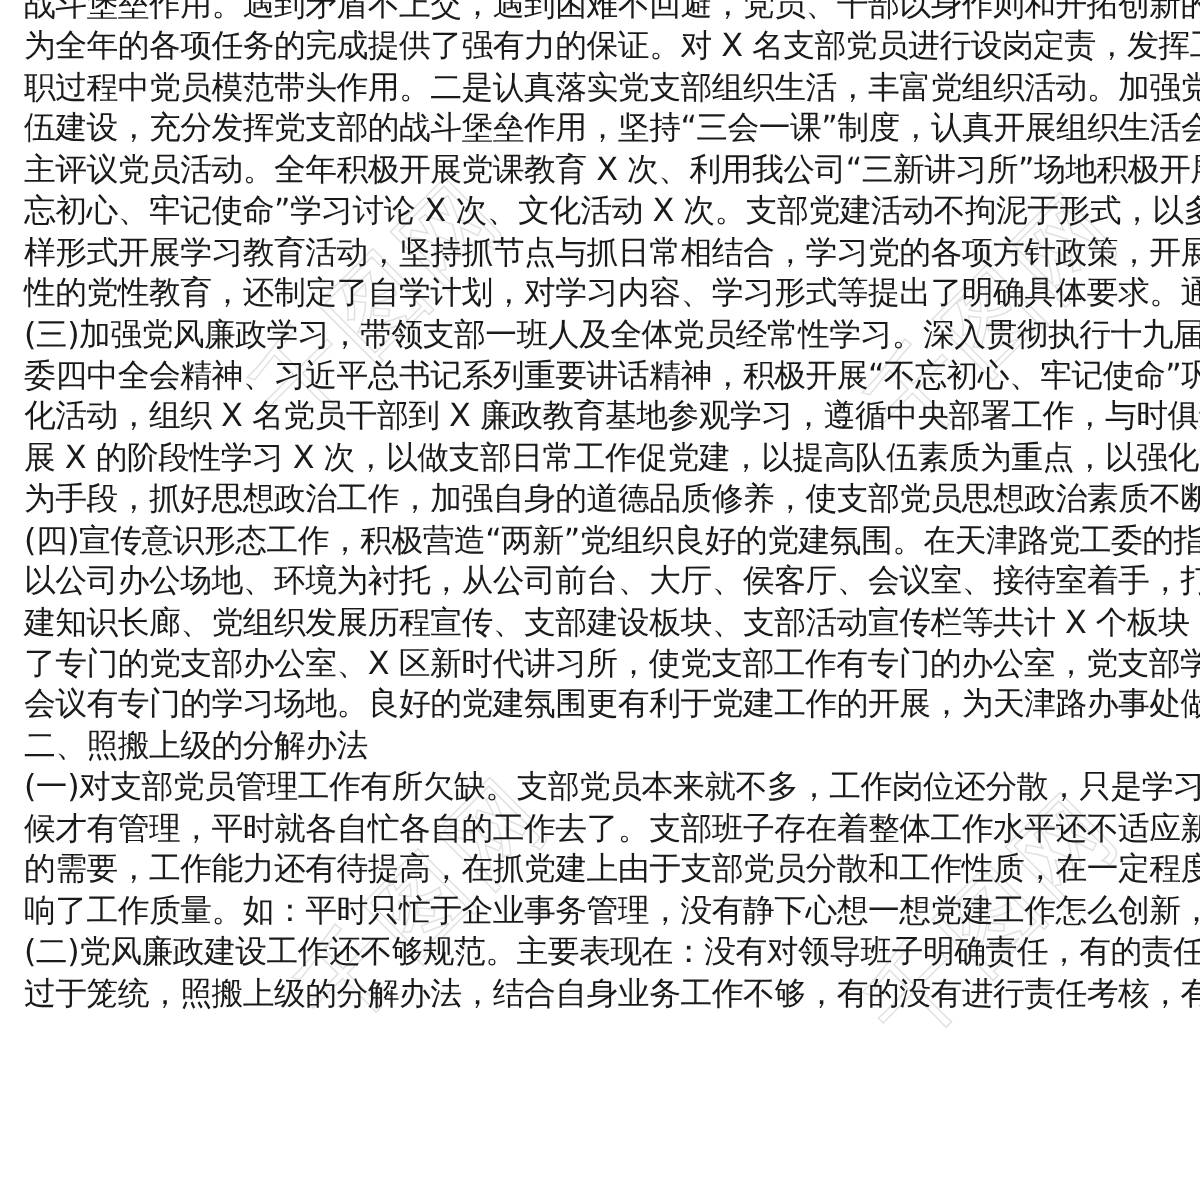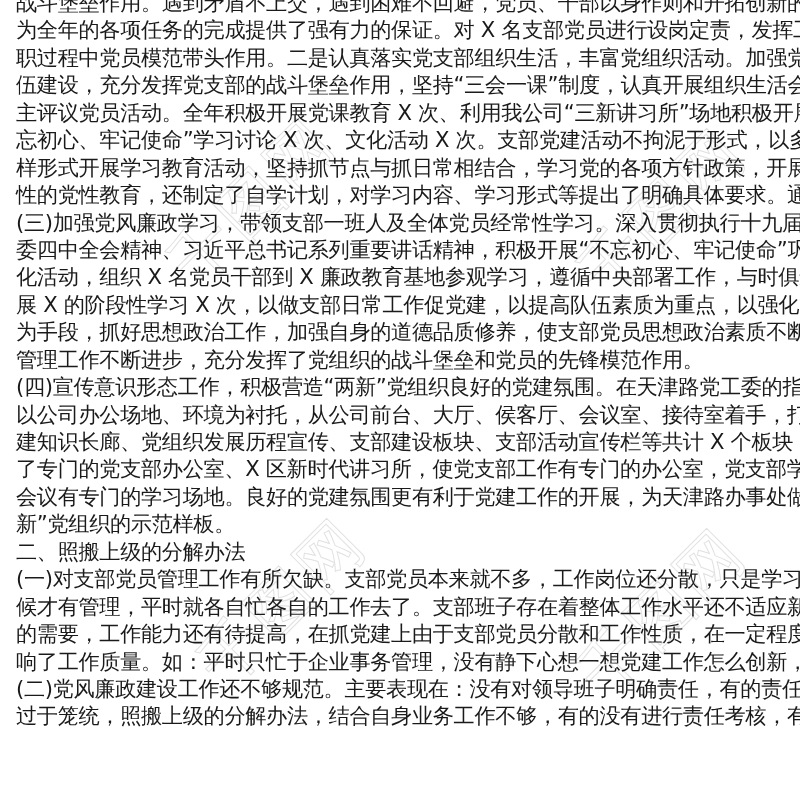--- a/index.html
+++ b/index.html
@@ -66,27 +66,25 @@
     <span class="line">伍建设，充分发挥党支部的战斗堡垒作用，坚持“三会一课”制度，认真开展组织生活会、民</span>
     <span class="line">主评议党员活动。全年积极开展党课教育 X 次、利用我公司“三新讲习所”场地积极开展“不</span>
     <span class="line">忘初心、牢记使命”学习讨论 X 次、文化活动 X 次。支部党建活动不拘泥于形式，以多种多</span>
     <span class="line">样形式开展学习教育活动，坚持抓节点与抓日常相结合，学习党的各项方针政策，开展经常</span>
     <span class="line">性的党性教育，还制定了自学计划，对学习内容、学习形式等提出了明确具体要求。通过多</span>
     <span class="line">(三)加强党风廉政学习，带领支部一班人及全体党员经常性学习。深入贯彻执行十九届中纪</span>
     <span class="line">委四中全会精神、习近平总书记系列重要讲话精神，积极开展“不忘初心、牢记使命”巩固深</span>
     <span class="line">化活动，组织 X 名党员干部到 X 廉政教育基地参观学习，遵循中央部署工作，与时俱进开</span>
     <span class="line">展 X 的阶段性学习 X 次，以做支部日常工作促党建，以提高队伍素质为重点，以强化管理</span>
     <span class="line">为手段，抓好思想政治工作，加强自身的道德品质修养，使支部党员思想政治素质不断提高，</span>
-    <span class="line">管理工作不断进步，充分发挥了党组织的战斗堡垒和党员的先锋模范作用。</span>
     <span class="line">(四)宣传意识形态工作，积极营造“两新”党组织良好的党建氛围。在天津路党工委的指导下，</span>
     <span class="line">以公司办公场地、环境为衬托，从公司前台、大厅、侯客厅、会议室、接待室着手，打造党</span>
     <span class="line">建知识长廊、党组织发展历程宣传、支部建设板块、支部活动宣传栏等共计 X 个板块，成立</span>
     <span class="line">了专门的党支部办公室、X 区新时代讲习所，使党支部工作有专门的办公室，党支部学习、</span>
     <span class="line">会议有专门的学习场地。良好的党建氛围更有利于党建工作的开展，为天津路办事处做好“两</span>
-    <span class="line">新”党组织的示范样板。</span>
     <span class="line">二、照搬上级的分解办法</span>
     <span class="line">(一)对支部党员管理工作有所欠缺。支部党员本来就不多，工作岗位还分散，只是学习的时</span>
     <span class="line">候才有管理，平时就各自忙各自的工作去了。支部班子存在着整体工作水平还不适应新形势</span>
     <span class="line">的需要，工作能力还有待提高，在抓党建上由于支部党员分散和工作性质，在一定程度上影</span>
     <span class="line">响了工作质量。如：平时只忙于企业事务管理，没有静下心想一想党建工作怎么创新，党员</span>
     <span class="line">(二)党风廉政建设工作还不够规范。主要表现在：没有对领导班子明确责任，有的责任条款</span>
     <span class="line">过于笼统，照搬上级的分解办法，结合自身业务工作不够，有的没有进行责任考核，有的考</span>
   </div>
 </div>
 

